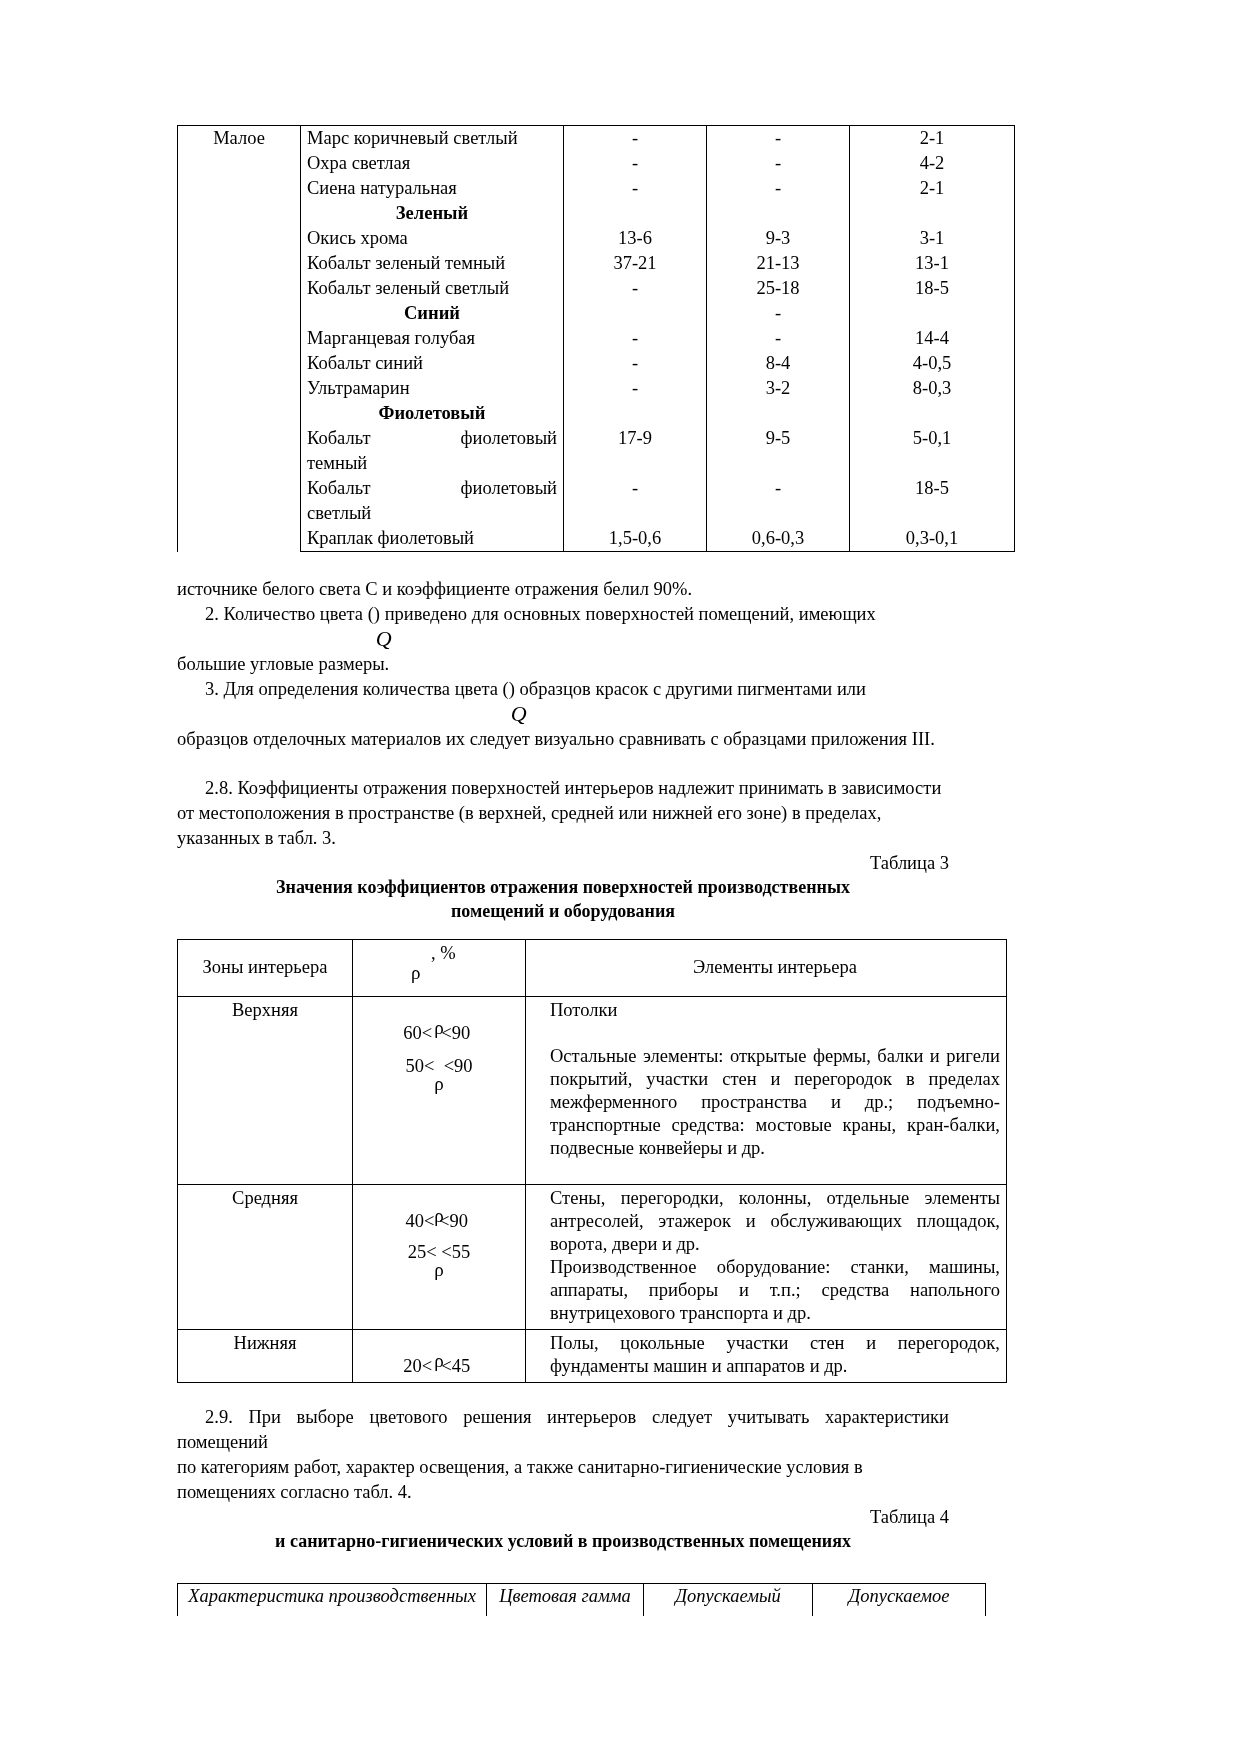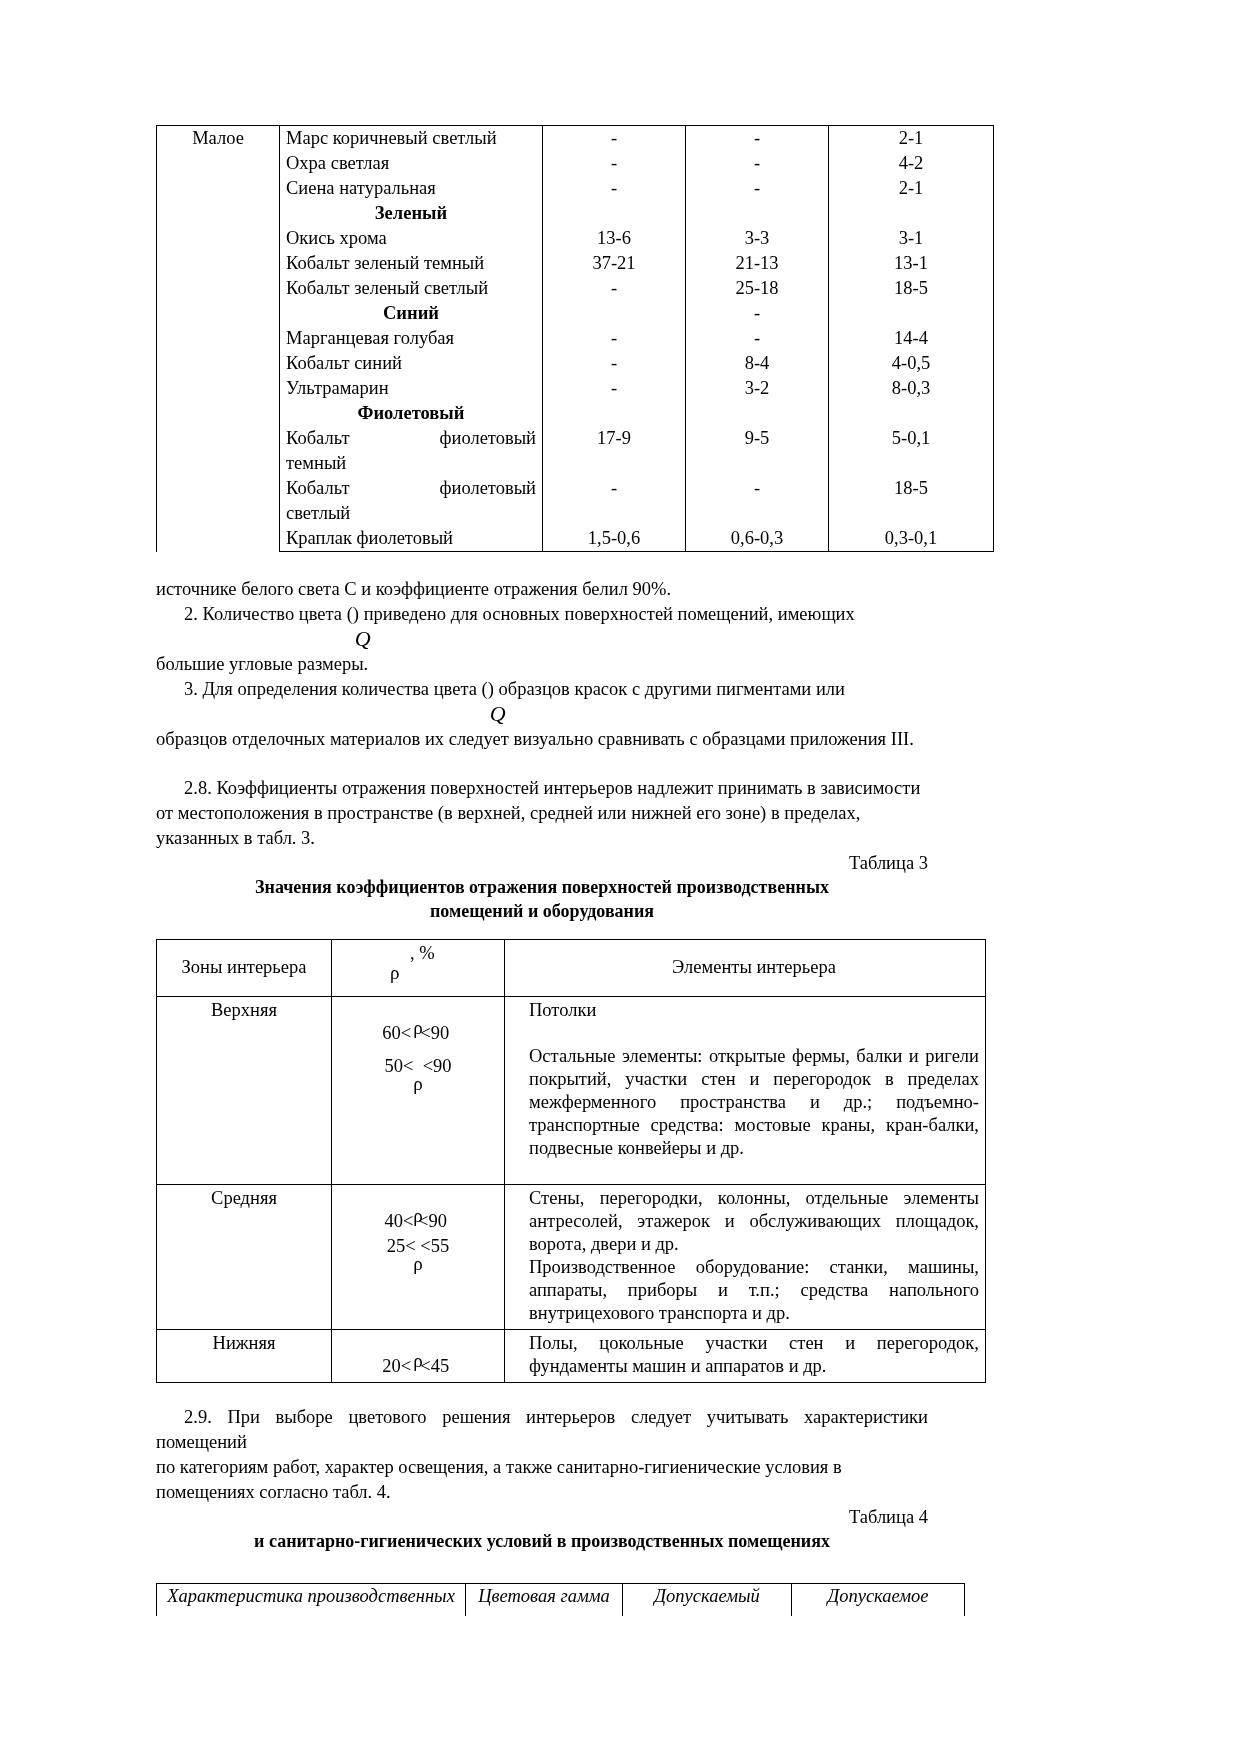--- a/index.html
+++ b/index.html
@@ -18,21 +18,21 @@
   }
   .page {
     position: relative;
     width: 1240px;
     height: 1755px;
     padding: 0;
     box-sizing: border-box;
   }
   .content {
     position: absolute;
-    left: 156px;
+    left: 177px;
     top: 125px;
     width: 772px;
   }
 
   
   table.tbl2 {
     border-collapse: collapse;
     width: 772px;
     table-layout: fixed;
     font-size: 18.5px;
@@ -207,21 +207,21 @@
         </tr>
         <tr>
           <td class="c-name grp">Зеленый</td>
           <td class="c-v1"></td>
           <td class="c-v2"></td>
           <td class="c-v3"></td>
         </tr>
         <tr>
           <td class="c-name">Окись хрома</td>
           <td class="c-v1">13-6</td>
-          <td class="c-v2">3-3</td>
+          <td class="c-v2">9-3</td>
           <td class="c-v3">3-1</td>
         </tr>
         <tr>
           <td class="c-name">Кобальт зеленый темный</td>
           <td class="c-v1">37-21</td>
           <td class="c-v2">21-13</td>
           <td class="c-v3">13-1</td>
         </tr>
         <tr>
           <td class="c-name">Кобальт зеленый светлый</td>
@@ -359,21 +359,21 @@
 
         <tr>
           <td class="zone">Средняя</td>
           <td class="rho">
             <span class="rho-expr">
               <span>40&lt;</span>&nbsp;<span>&lt;90</span>
               <span class="rho-sub">ρ</span>
               <span class="pad"></span>
             </span>
             <br>
-            <span class="rho-expr" style="margin-top:2px">
+            <span class="rho-expr" style="margin-top:8px">
               <span>25&lt;</span>&nbsp;<span>&lt;55</span>
               <span class="rho-sub">ρ</span>
             </span>
           </td>
           <td class="elem">
             <div>Стены, перегородки, колонны, отдельные элементы антресолей, этажерок и обслуживающих площадок, ворота, двери и др.</div>
             <div>Производственное оборудование: станки, машины, аппараты, приборы и т.п.; средства напольного внутрицехового транспорта и др.</div>
           </td>
         </tr>
 

